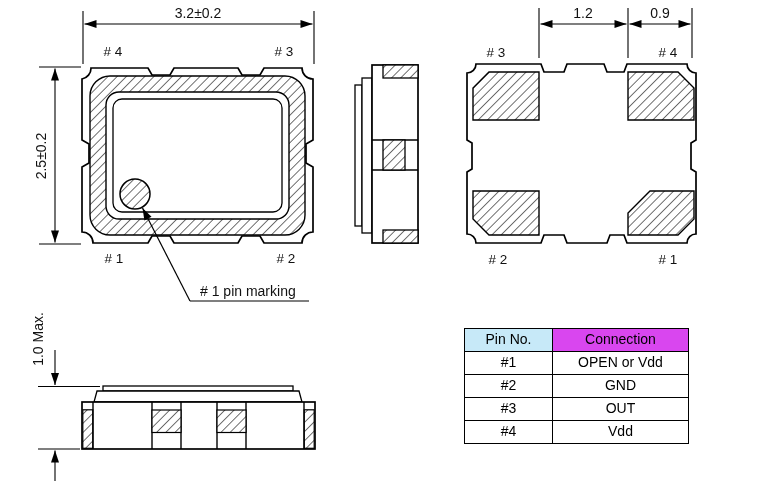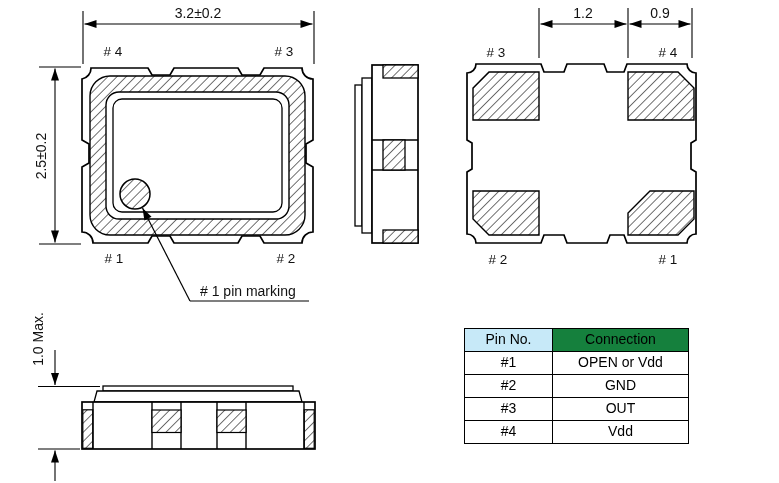--- a/index.html
+++ b/index.html
@@ -161,21 +161,21 @@
 </svg>
 
 <table class="pin-table">
   <colgroup>
         <col class="c1">
         <col class="c2">
       </colgroup>
   <tbody>
   <tr>
     <td class="subhead-cell" style="background: rgb(199, 233, 248); margin-left: 48px;">Pin No.</td>
-    <td class="subhead-cell" style="background: #15803d;">Connection</td>
+    <td class="subhead-cell" style="background: #d946ef;">Connection</td>
   </tr>
   <tr>
     <td>#1</td>
     <td>OPEN or Vdd</td>
   </tr>
   <tr>
     <td>#2</td>
     <td>GND</td>
   </tr>
   <tr>

